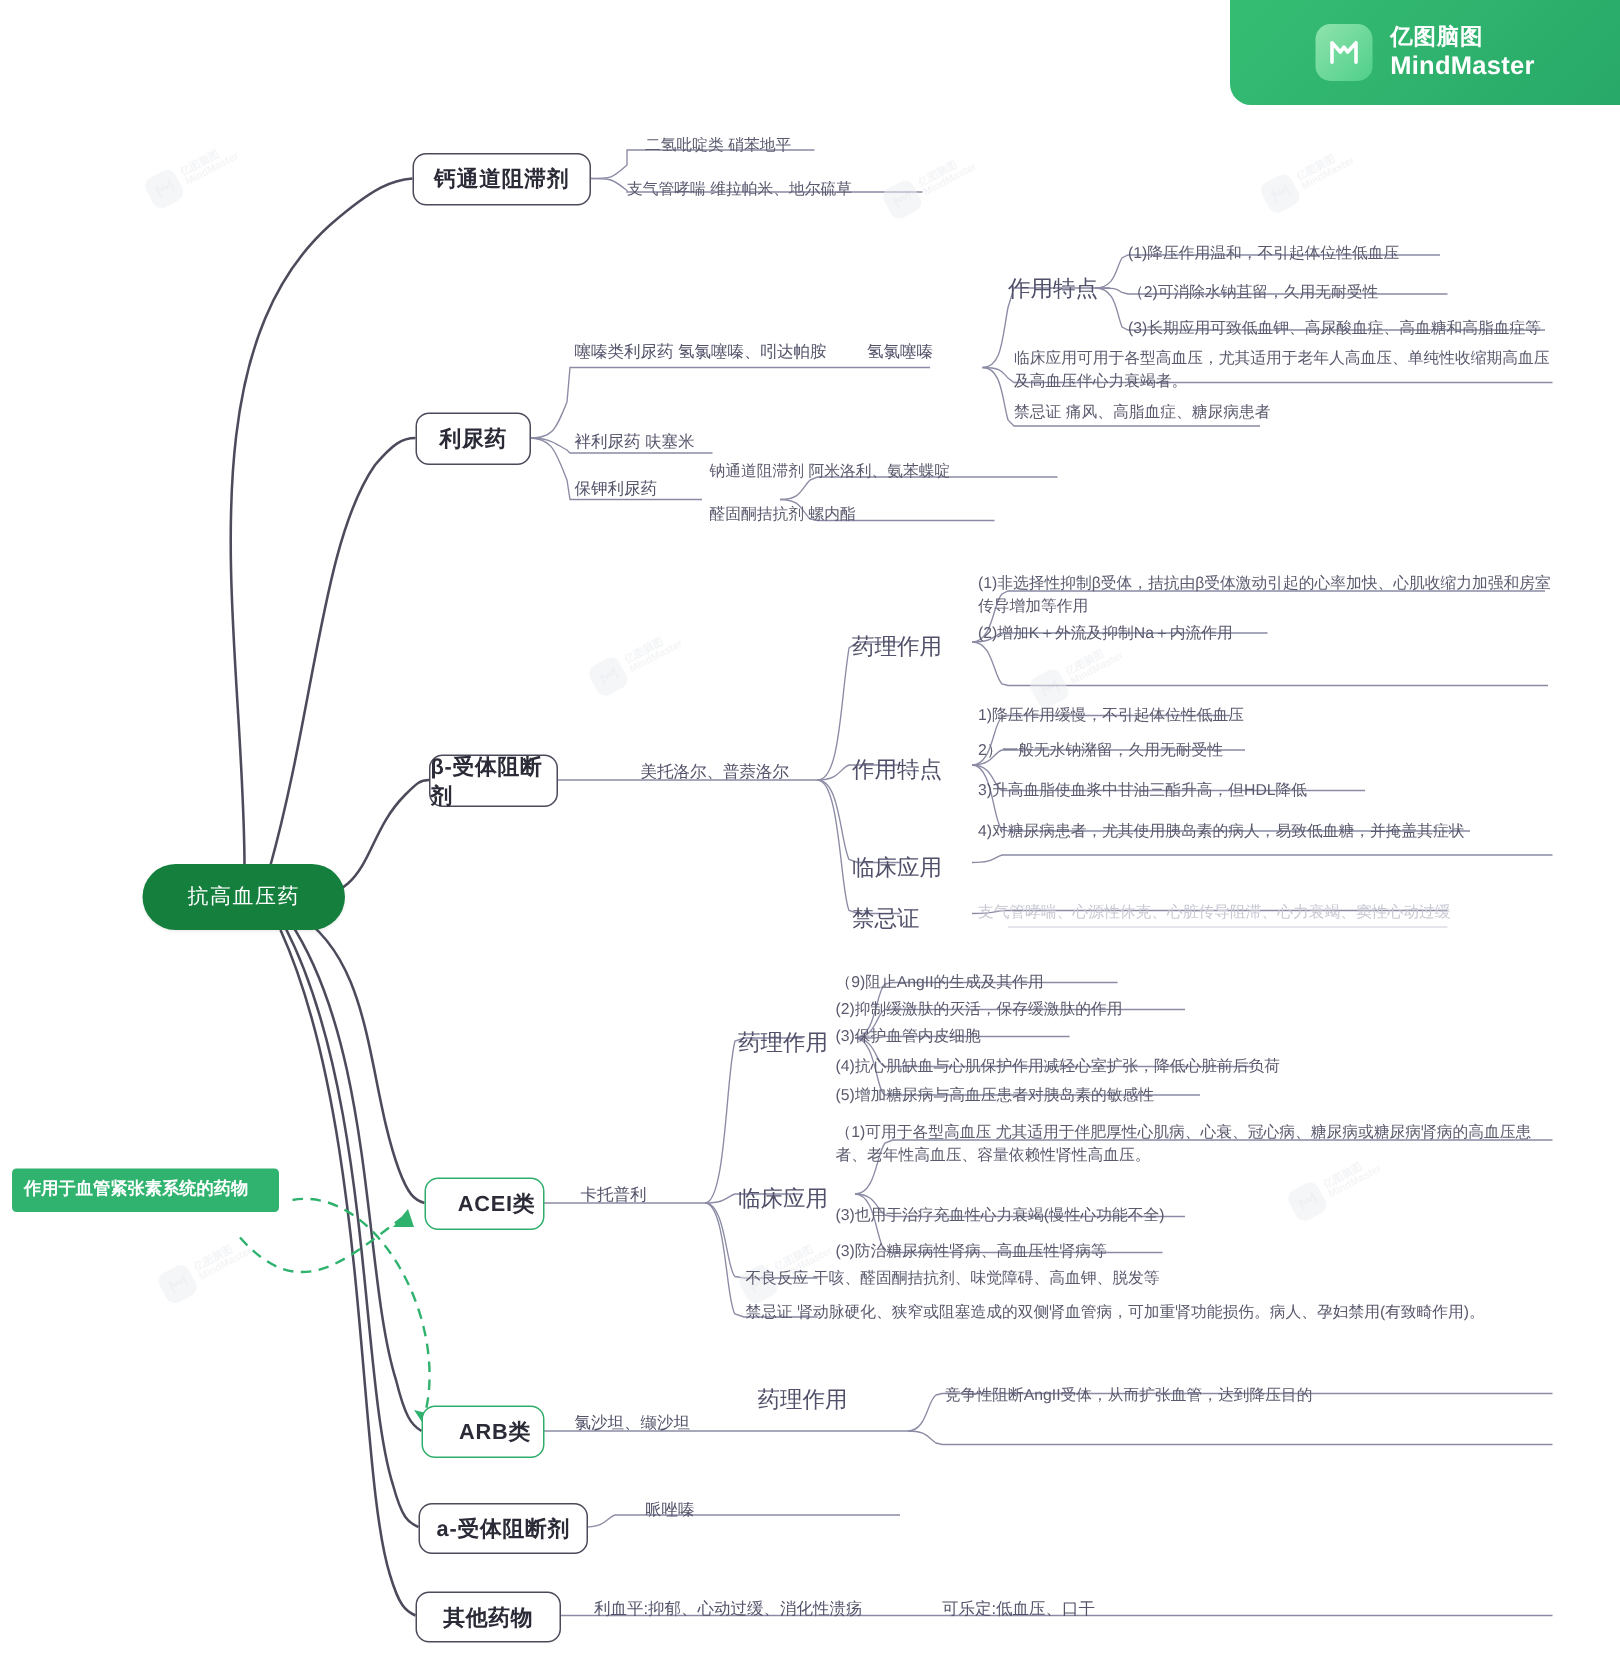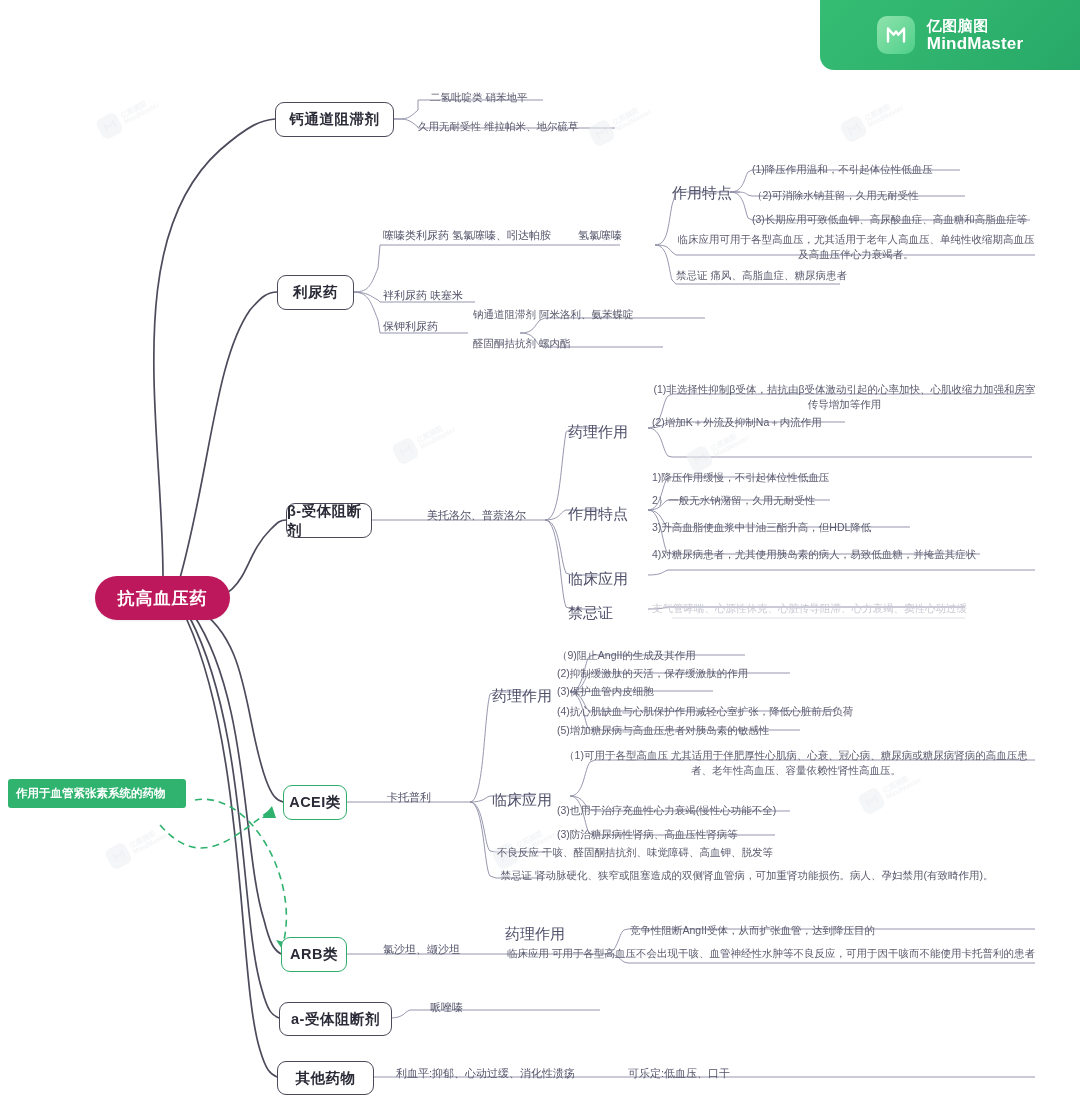--- a/index.html
+++ b/index.html
@@ -24,38 +24,38 @@
       justify-content:center;gap:12px;}
   #brand .bicon{width:38px;height:38px;border-radius:10px;
       background:linear-gradient(135deg,#8fe3ad,#4fcf8a);
       display:flex;align-items:center;justify-content:center;}
   #brand .bicon svg{width:24px;height:24px;}
   #brand .btxt{color:#ffffff;line-height:1.12;}
   #brand .btxt .l1{font-size:15px;font-weight:700;letter-spacing:.5px;}
   #brand .btxt .l2{font-size:17px;font-weight:700;letter-spacing:.2px;}
 
   
-  .root{position:absolute;background:#be185d;color:#fff;border-radius:22px;
-      font-size:17px;font-weight:700;letter-spacing:1px;
+  .root{position:absolute;background:#15803d;color:#fff;border-radius:22px;
+      font-size:14px;font-weight:400;letter-spacing:1px;
       display:flex;align-items:center;justify-content:center;
       box-shadow:0 1px 2px rgba(0,0,0,.08);}
 
   .cat{position:absolute;background:#fff;border:1.6px solid #4a4a5a;
       border-radius:9px;font-size:14.5px;font-weight:700;color:#2b2b38;
       display:flex;align-items:center;justify-content:center;
       letter-spacing:.5px;}
-  .cat.hl{border-color:#2eae6a;}
+  .cat.hl{border-color:#2eae6a;padding-left:16px;}
 
   .tag{position:absolute;background:#30b36f;color:#fff;border-radius:3px;
       font-size:11.5px;font-weight:700;line-height:1.45;padding:6px 8px;
       width:178px;box-sizing:border-box;}
 
   
   .lf{position:absolute;font-size:10.5px;line-height:1.45;color:#5a5a6e;
-      white-space:nowrap;text-align:center;}
+      white-space:nowrap;}
   .lf.wrap{white-space:normal;}
   .lf.mid{font-size:11px;color:#53536a;}
   .lf.key{font-size:15px;color:#50506a;}
   .lf.dim{color:#c9c9d4;}
 </style>
 </head>
 <body>
 
 <div id="canvas">
 
@@ -224,21 +224,21 @@
       <span class="l2">MindMaster</span>
     </span>
   </div>
 
   <div class="root" style="left:95px;top:576px;width:135px;height:44px">抗高血压药</div>
 
   <div class="tag" style="left:8px;top:779px">作用于血管紧张素系统的药物</div>
 
   <div class="cat" style="left:275px;top:102px;width:117px;height:33px">钙通道阻滞剂</div>
   <div class="lf" style="left:430px;top:90px">二氢吡啶类  硝苯地平</div>
-  <div class="lf" style="left:418px;top:119px">久用无耐受性 维拉帕米、地尔硫草</div>
+  <div class="lf" style="left:418px;top:119px">支气管哮喘 维拉帕米、地尔硫草</div>
 
   <div class="cat" style="left:277px;top:275px;width:75px;height:33px">利尿药</div>
   <div class="lf mid" style="left:383px;top:228px">噻嗪类利尿药 氢氯噻嗪、吲达帕胺</div>
   <div class="lf mid" style="left:578px;top:228px">氢氯噻嗪</div>
 
   <div class="lf key" style="left:672px;top:182px">作用特点</div>
   <div class="lf" style="left:752px;top:162px">(1)降压作用温和，不引起体位性低血压</div>
   <div class="lf" style="left:752px;top:188px">（2)可消除水钠苴留，久用无耐受性</div>
 
   <div class="lf" style="left:752px;top:212px">(3)长期应用可致低血钾、高尿酸血症、高血糖和高脂血症等</div>
@@ -283,21 +283,20 @@
   <div class="lf" style="left:557px;top:803px">(3)也用于治疗充血性心力衰竭(慢性心功能不全)</div>
   <div class="lf" style="left:557px;top:827px">(3)防治糖尿病性肾病、高血压性肾病等</div>
 
   <div class="lf" style="left:497px;top:845px">不良反应 干咳、醛固酮拮抗剂、味觉障碍、高血钾、脱发等</div>
   <div class="lf wrap" style="left:497px;top:868px;width:500px">禁忌证 肾动脉硬化、狭窄或阻塞造成的双侧肾血管病，可加重肾功能损伤。病人、孕妇禁用(有致畸作用)。</div>
 
   <div class="cat hl" style="left:281px;top:937px;width:64px;height:33px">ARB类</div>
   <div class="lf mid" style="left:383px;top:942px">氯沙坦、缬沙坦</div>
   <div class="lf key" style="left:505px;top:923px">药理作用</div>
   <div class="lf" style="left:630px;top:923px">竞争性阻断AngII受体，从而扩张血管，达到降压目的</div>
-  <div class="lf wrap" style="left:505px;top:946px;width:532px">临床应用 可用于各型高血压不会出现干咳、血管神经性水肿等不良反应，可用于因干咳而不能使用卡托普利的患者</div>
 
   <div class="cat" style="left:279px;top:1002px;width:111px;height:32px">a-受体阻断剂</div>
   <div class="lf mid" style="left:430px;top:1000px">哌唑嗪</div>
 
   <div class="cat" style="left:277px;top:1061px;width:95px;height:32px">其他药物</div>
   <div class="lf mid" style="left:396px;top:1066px">利血平:抑郁、心动过缓、消化性溃疡</div>
   <div class="lf mid" style="left:628px;top:1066px">可乐定:低血压、口干</div>
 
 </div>
 

